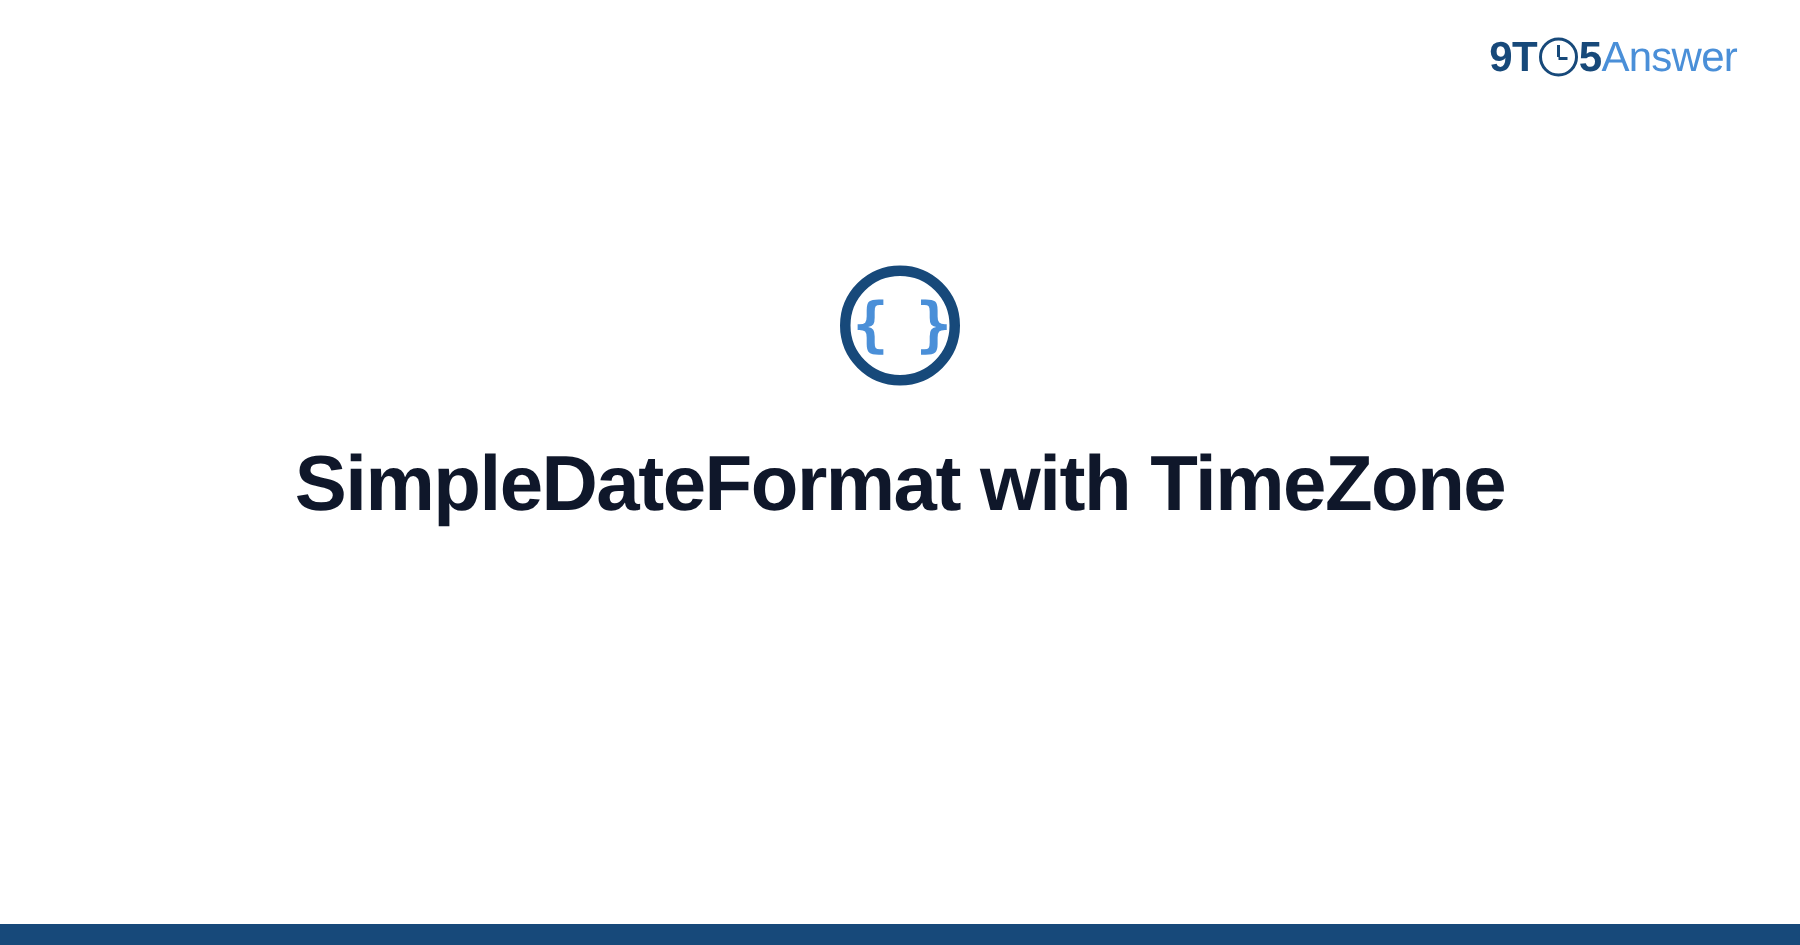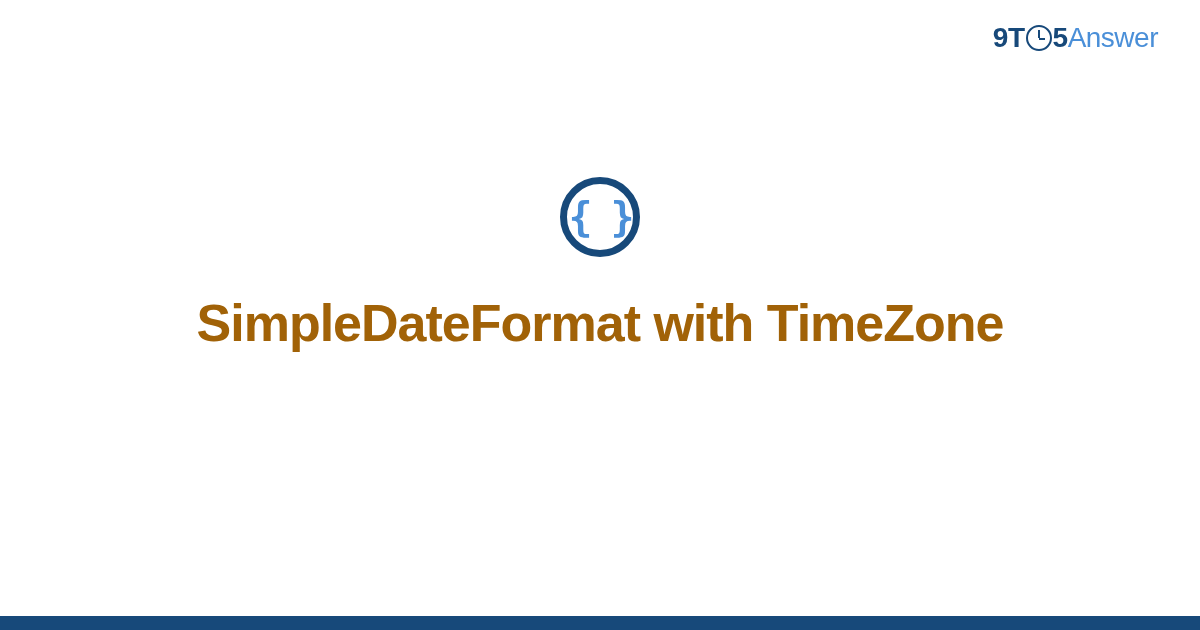--- a/index.html
+++ b/index.html
@@ -95,21 +95,21 @@
       font-size: 40px;
       font-weight: 700;
       color: #4a8fd8;
       font-family: Consolas, Monaco, monospace;
       letter-spacing: -3px;
       line-height: 1;
     }
     .title {
       font-size: 52px;
       font-weight: 700;
-      color: #a16207;
+      color: #0f172a;
       text-align: left;
       letter-spacing: -1px;
     }
     .bottom-bar {
       position: absolute;
       bottom: 0;
       left: 0;
       width: 100%;
       height: 14px;
       background: #17497a;

